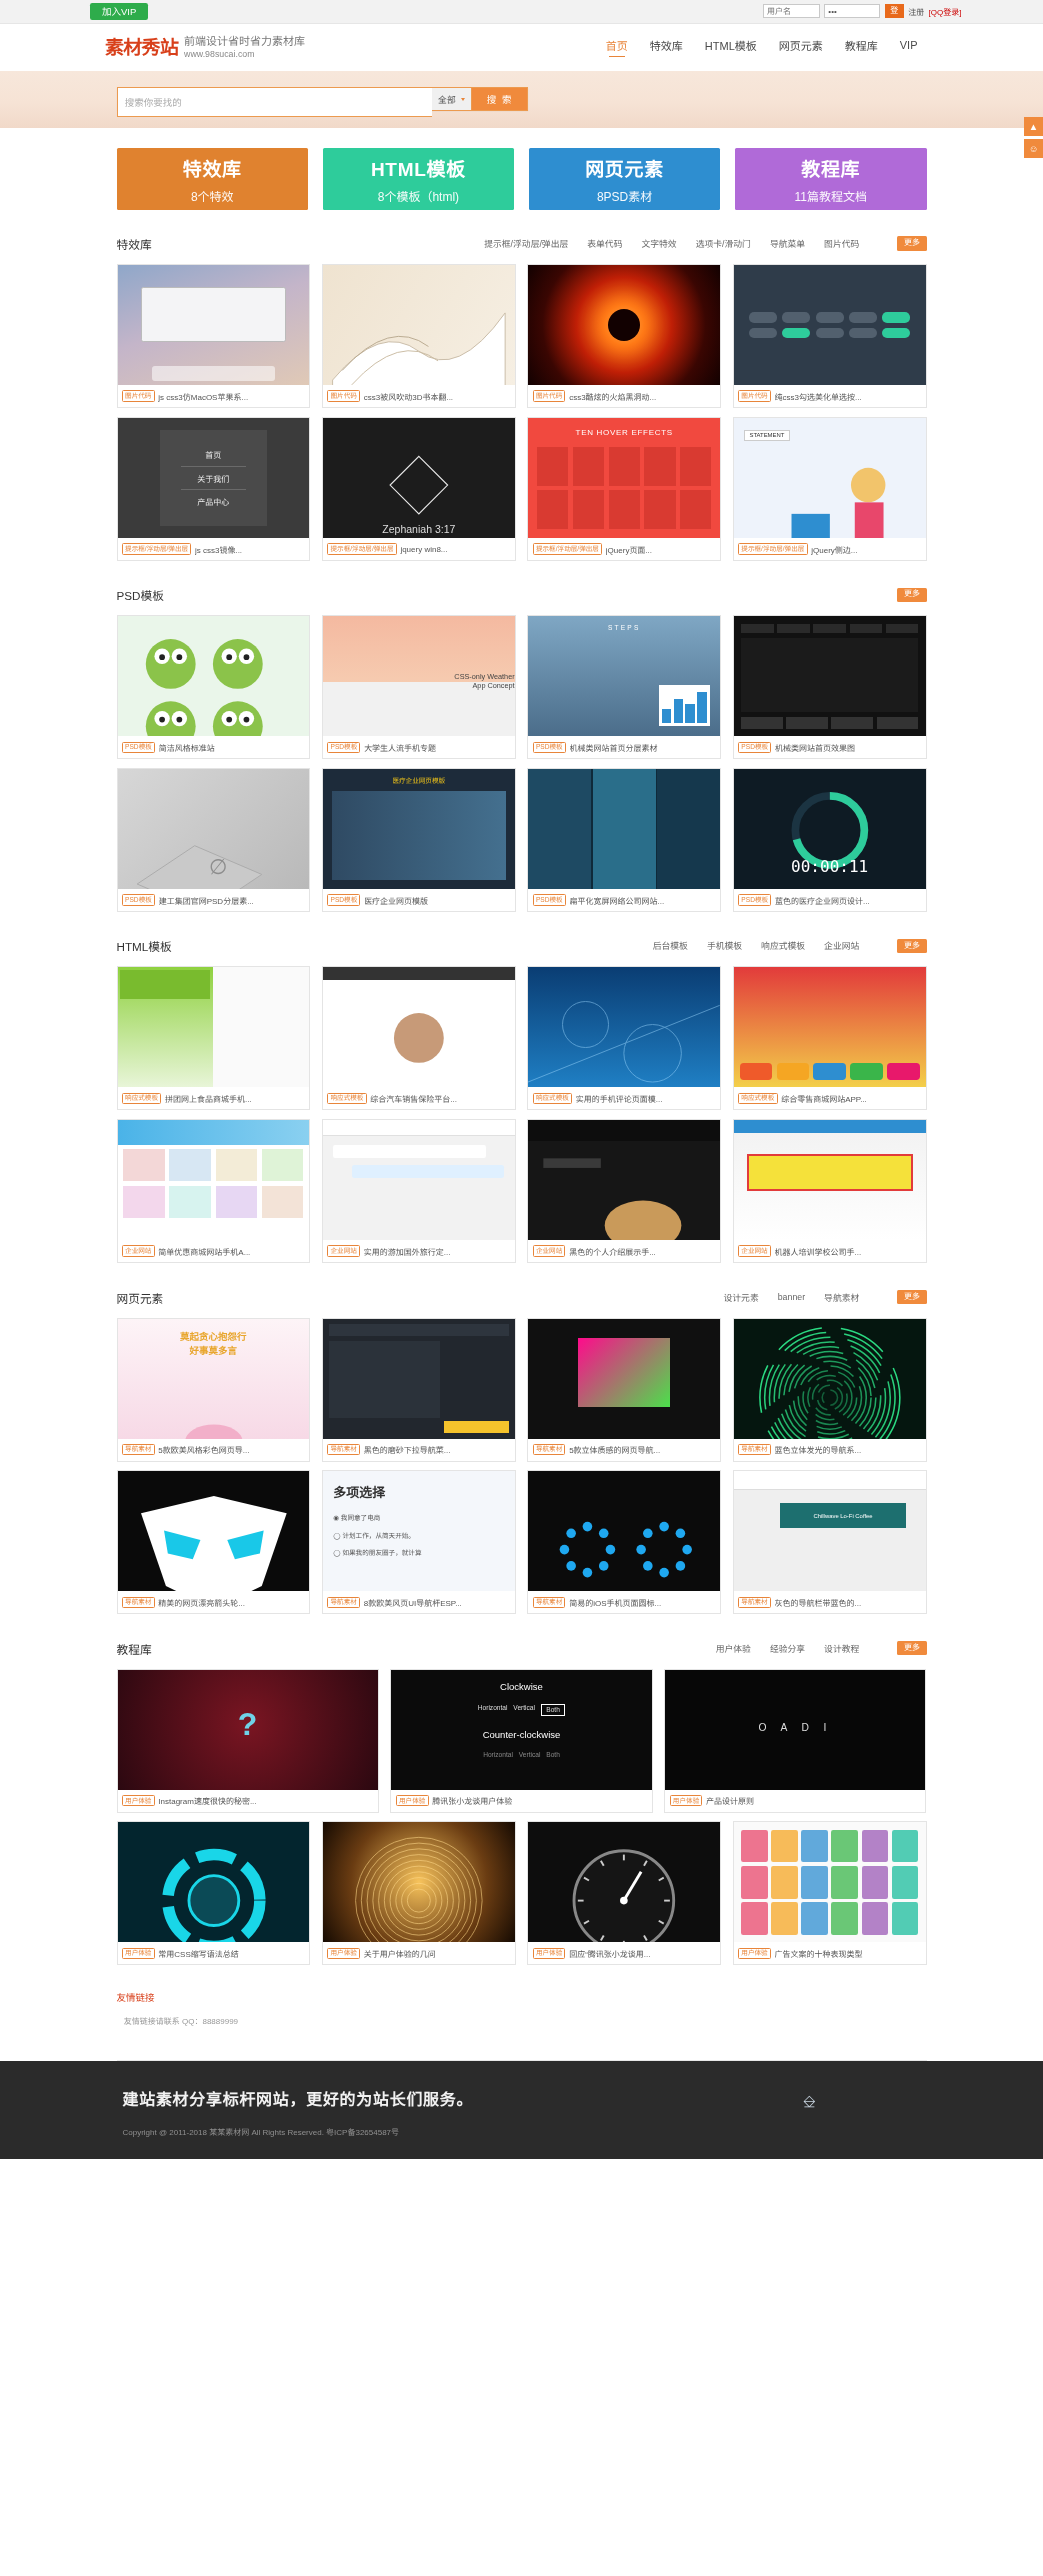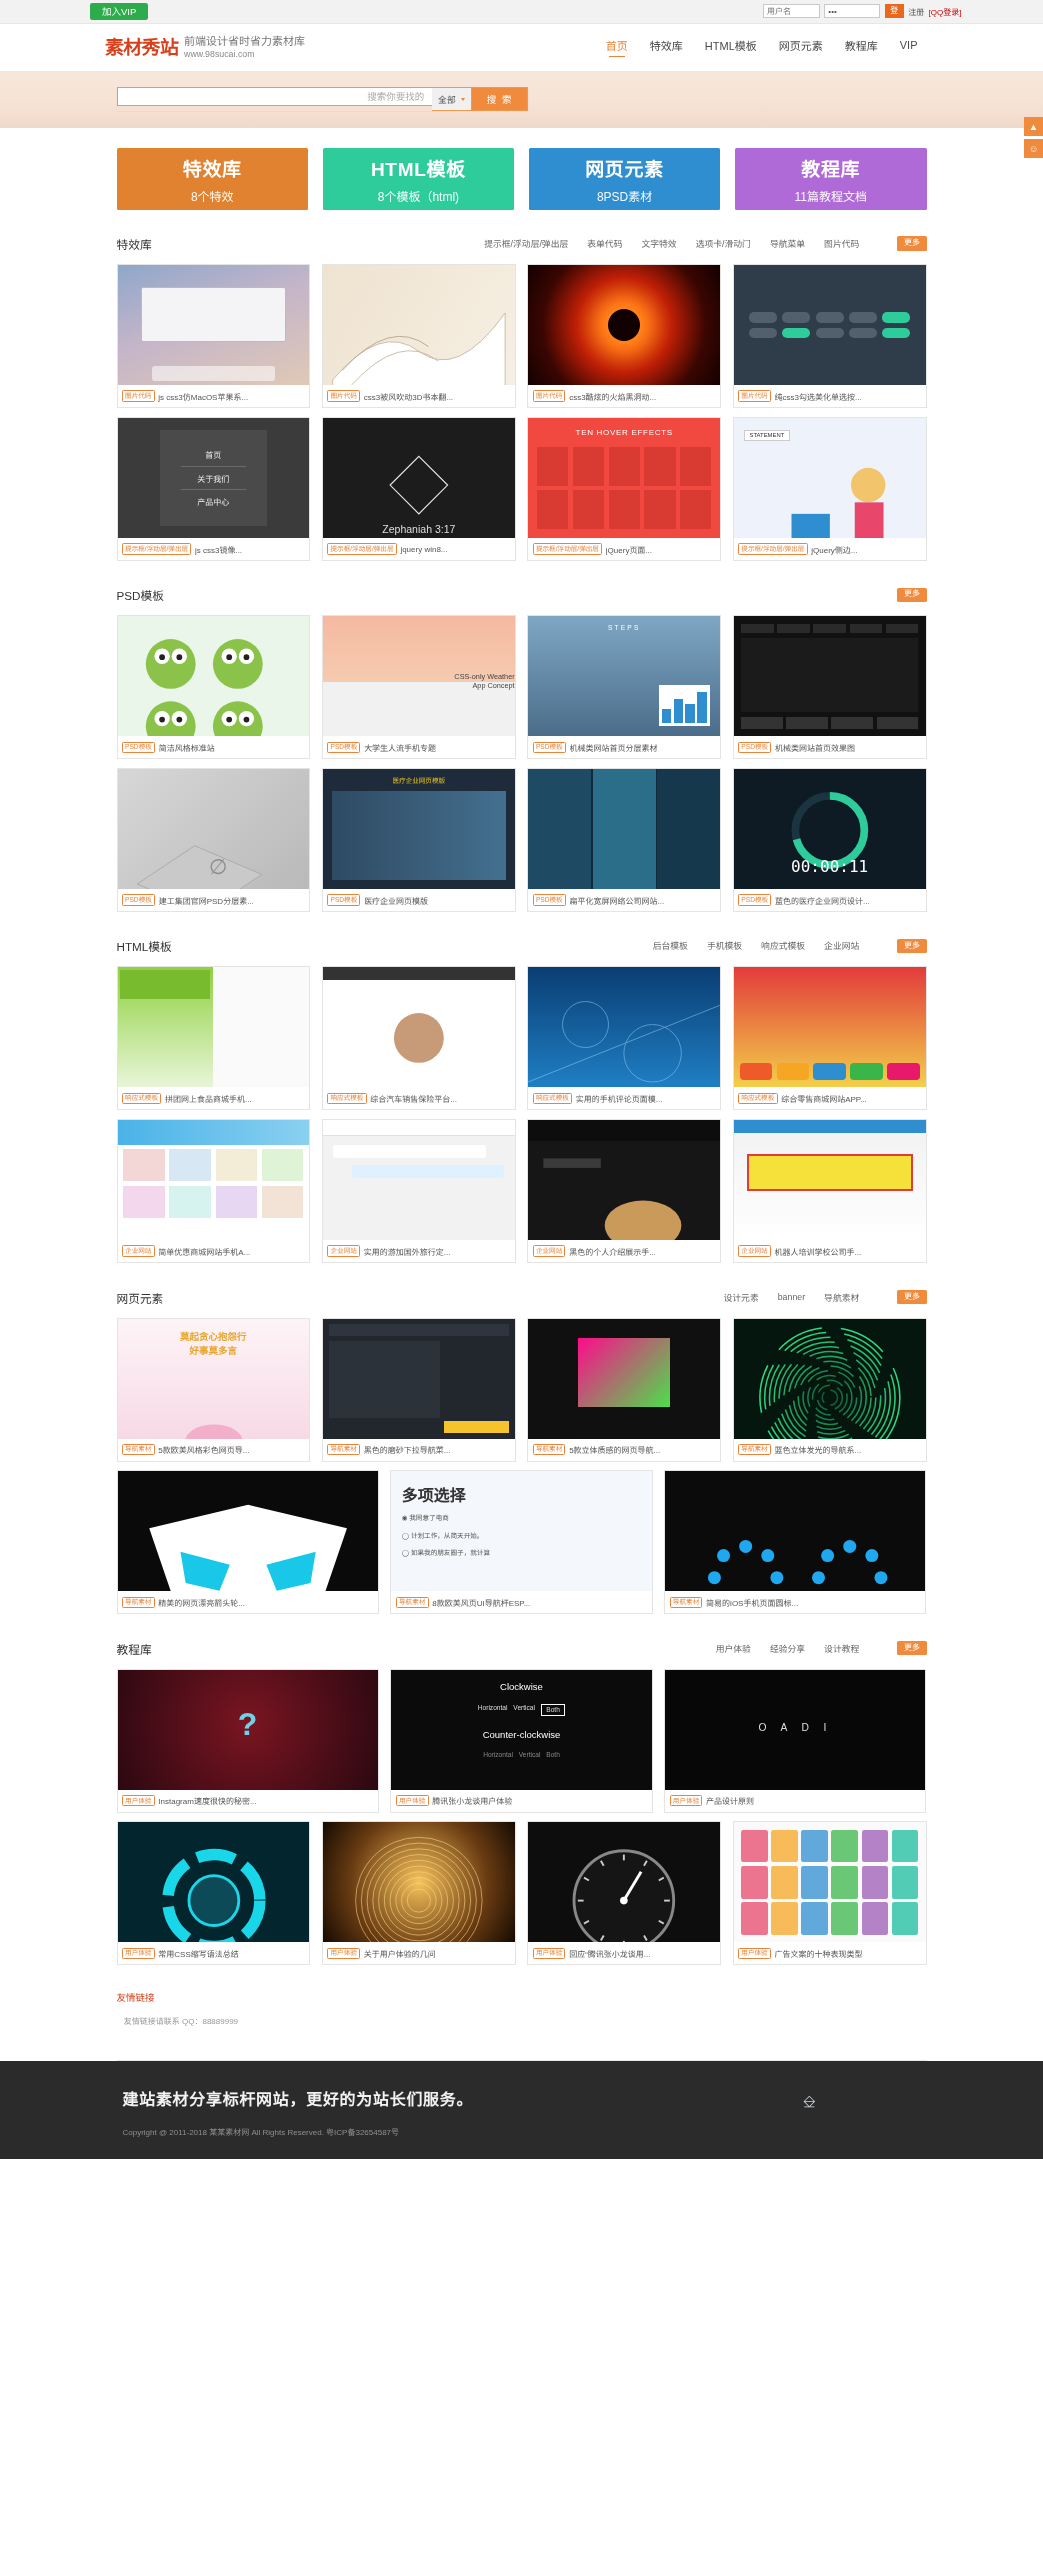--- a/index.html
+++ b/index.html
@@ -65,24 +65,23 @@
 
   
   .searchband {
     height: 57px;
     background: linear-gradient(180deg,#f7e7db 0%, #f6e3d5 55%, #f1d9c9 100%);
     display:flex; align-items:center;
   }
   .searchband .wrap { display:flex; align-items:center; height:57px;}
   .searchbox { display:flex; margin-left: 35px; height: 23.5px; box-shadow:0 0.7px 1.5px rgba(0,0,0,.06);}
   .searchbox input[type=text] {
-    width: 315px; border: 1.5px solid #ec9a4f; border-right:none; height:19px;
+    width: 315px; border: 1.5px solid #ec9a4f; border-right:none; height:30px;
     padding: 0 7.3px; font-size: 9.5px; color:#444; outline:none; background:#fff;
     font-family:"Liberation Sans", sans-serif;
-    text-align:right;
   }
   .searchbox input[type=text]::placeholder { color:#aaa; }
   .search-select {
     border:1.5px solid #ec9a4f; border-left:none; border-right:none;
     background:#f0f0f0; height:23.5px; display:flex; align-items:center;
     padding: 0 6.6px; gap:5.1px; font-size: 8.8px; color:#555; cursor:pointer;
   }
   .caret { width:0;height:0;border-left:2.9px solid transparent;border-right:2.9px solid transparent;border-top:3.7px solid #e8853a;}
   .search-btn {
     background:#f08a3c; color:#fff; border:1.5px solid #ec9a4f; height:23.5px;
@@ -731,21 +730,21 @@
             </svg>
           </div>
           <div class="cap">
             <span class="tag">导航素材</span>
             <span class="cap-title">精美的网页漂亮箭头轮...</span>
           </div>
         </div>
         <div class="item">
           <div class="thumb">
             <div class="t-full" style="background:#f4f7fb"></div>
-            <div style="position:absolute;left:10.3px;top:10.3px;font-size:16px;font-weight:bold;color:#333">多项选择</div>
+            <div style="position:absolute;left:10.3px;top:10.3px;font-size:13px;font-weight:bold;color:#333">多项选择</div>
             <div style="position:absolute;left:10.3px;top:41px;display:flex;flex-direction:column;gap:7.3px;font-size:6.6px;color:#555">
               <div>◉ 我同意了电商</div>
               <div>◯ 计划工作，从简天开始。</div>
               <div>◯ 如果我的朋友圈子，就计算</div>
             </div>
           </div>
           <div class="cap">
             <span class="tag">导航素材</span>
             <span class="cap-title">8款欧美风页UI导航杆ESP...</span>
           </div>
@@ -770,20 +769,31 @@
                 <circle cx="118.0" cy="82.0" r="5"></circle>
                 <circle cx="125.0" cy="65.0" r="5"></circle>
                 <circle cx="142.0" cy="58.0" r="5"></circle>
                 <circle cx="159.0" cy="65.0" r="5"></circle>
               </g>
             </svg>
           </div>
           <div class="cap">
             <span class="tag">导航素材</span>
             <span class="cap-title">简易的iOS手机页面圆标...</span>
+          </div>
+        </div>
+        <div class="item">
+          <div class="thumb">
+            <div class="t-full" style="background:#efefef"></div>
+            <div style="position:absolute;left:0;right:0;top:0;height:19px;background:#fff;border-bottom:0.7px solid #ddd"></div>
+            <div style="position:absolute;left:24%;top:32px;right:10%;height:25px;background:#1d6f6f;color:#fff;font-size:5.9px;display:flex;align-items:center;justify-content:center">Chillwave Lo-Fi Coffee</div>
+          </div>
+          <div class="cap">
+            <span class="tag">导航素材</span>
+            <span class="cap-title">灰色的导航栏带蓝色的...</span>
           </div>
         </div>
       </div>
     </div>
     <div class="section">
       <div class="sec-head">
         <div class="sec-title">教程库</div>
         <div class="sec-tabs">
           <a>用户体验</a>
           <a>经验分享</a>

